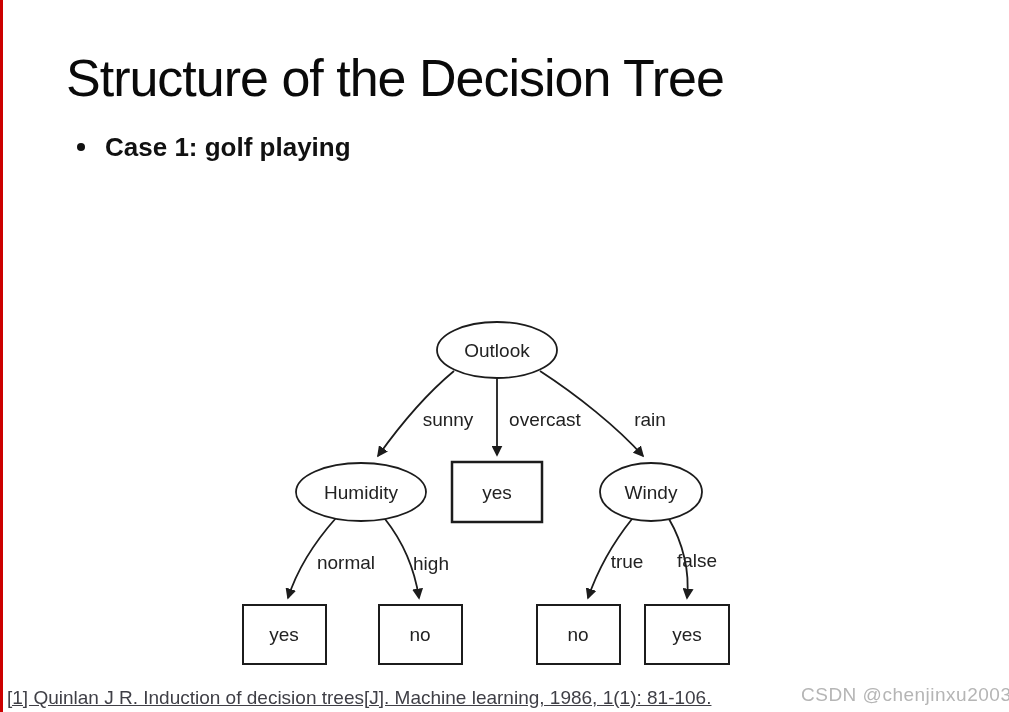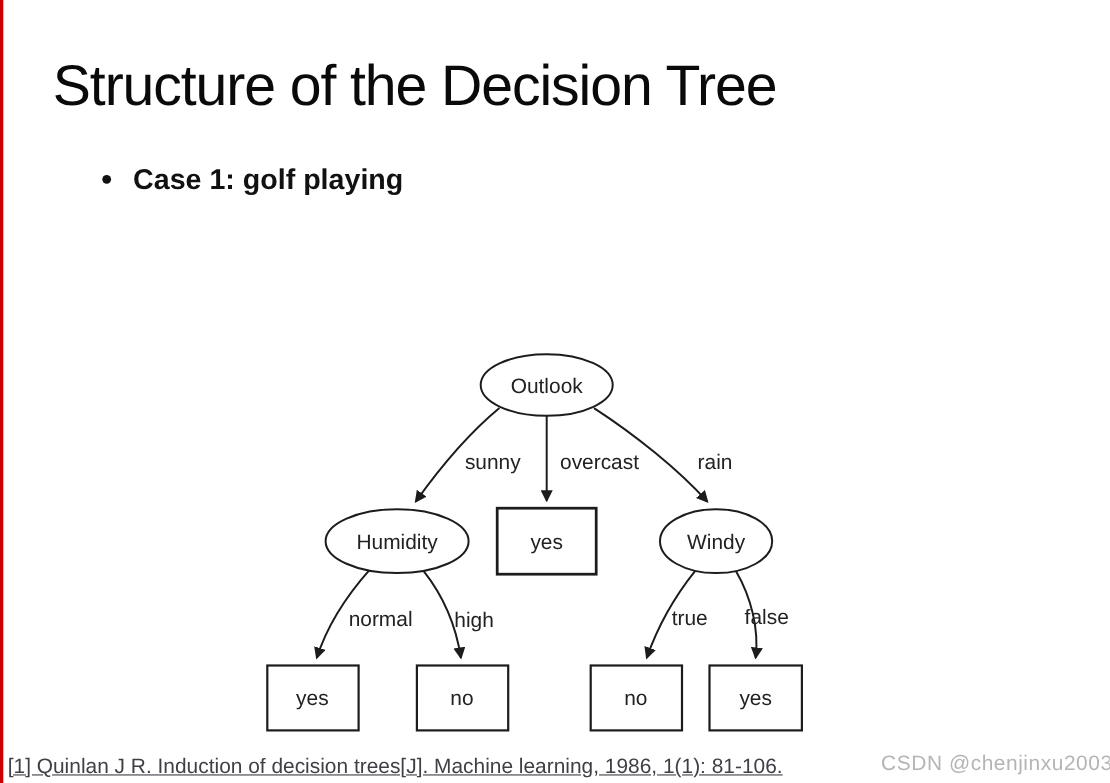--- a/index.html
+++ b/index.html
@@ -4,26 +4,26 @@
 <style>
   html,body { margin:0; padding:0; background:#ffffff; }
   .slide {
     position:relative; width:1009px; height:712px; background:#ffffff;
     font-family:"Liberation Sans", sans-serif; overflow:hidden;
   }
   .accent-bar {
     position:absolute; left:0; top:0; width:3px; height:712px; background:#cc0000;
   }
   .title {
-    position:absolute; left:48px; top:48px; margin:0;
+    position:absolute; left:66px; top:48px; margin:0;
     font-size:52px; font-weight:400; letter-spacing:-1px;
     color:#0a0a0a; white-space:nowrap;
   }
   .bullets {
-    position:absolute; left:65px; top:126px; margin:16px; padding:0;
+    position:absolute; left:65px; top:126px; margin:0; padding:0;
     list-style:none; width:910px;
   }
   .bullets li {
     position:relative; padding-left:40px;
     font-size:24px; line-height:42px; color:#111111;
   }
   .bullets li.b-bold { font-weight:700; font-size:26px; }
   .bullets .dot {
     position:absolute; left:12px; top:17px; width:8px; height:8px;
     border-radius:50%; background:#111111;

